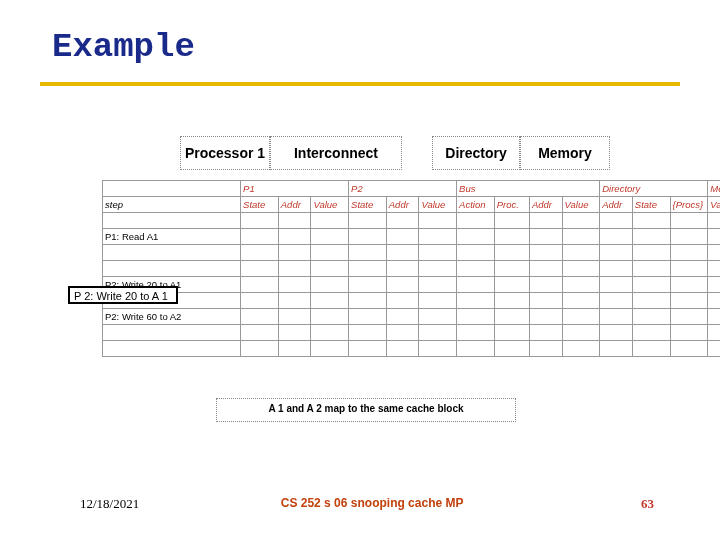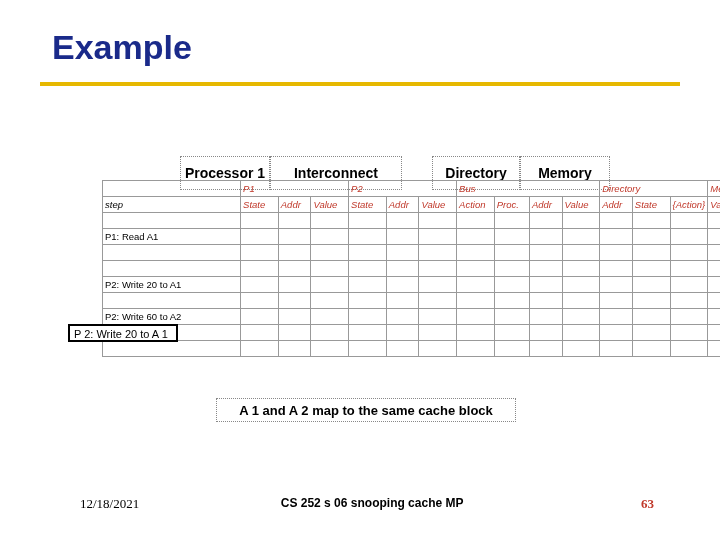--- a/index.html
+++ b/index.html
@@ -13,33 +13,33 @@
     position: relative;
     overflow: hidden;
   }
   .title {
     position: absolute;
     top: 28px;
     left: 52px;
     font-size: 34px;
     font-weight: bold;
     color: #1a2a8a;
-    font-family: Liberation Sans, sans-serif;
+    font-family: Liberation Mono, monospace;
   }
   .rule {
     position: absolute;
     top: 82px;
     left: 40px;
     width: 640px;
     height: 4px;
     background: #e6b800;
   }
   .sections {
     position: absolute;
-    top: 156px;
+    top: 136px;
     left: 180px;
     width: 528px;
     height: 34px;
     display: flex;
     font-size: 14px;
     font-weight: bold;
     color: #000;
   }
   .sections div {
     border: 1px dotted #888;
@@ -93,50 +93,49 @@
   .red-u { color: #c21; text-decoration: underline; }
   .red-strike { color: #c21; text-decoration: line-through; }
 
   .hilite {
     position: absolute;
     border: 2px solid #000;
     background: #fff;
     font-size: 11px;
     padding: 2px 4px;
     white-space: nowrap;
-    margin-top: 38px;
   }
   .hilite-step { top: 286px; left: 68px; width: 110px; height: 18px; }
 
   .caption {
     position: absolute;
     top: 398px;
     left: 216px;
     width: 300px;
     height: 24px;
     border: 1px dotted #888;
     text-align: center;
-    font-size: 13px;
+    font-size: 10px;
     font-weight: bold;
     padding-top: 4px;
   }
   .footer {
     position: absolute;
     bottom: 28px;
     left: 0;
     width: 720px;
     display: flex;
     justify-content: space-between;
     font-size: 13px;
     font-family: "Times New Roman", serif;
     padding: 0 66px 0 80px;
     gap: 24px;
   }
   .footer .date { color: #000; font-style: normal; }
-  .footer .course { color: #000000; font-weight: bold; font-family: Arial; font-size: 12px; }
+  .footer .course { color: #c2410c; font-weight: bold; font-family: Arial; font-size: 12px; }
   .footer .page { color: #c0392b; font-weight: bold; margin-left: 36px; }
 </style>
 </head>
 <body>
 
 <div class="title">Example</div>
 <div class="rule"></div>
 
 <div class="sections">
   <div class="sec-p1">Processor 1</div>
@@ -181,21 +180,21 @@
           <th>Value</th>
   <th>State</th>
           <th>Addr</th>
           <th>Value</th>
   <th>Action</th>
           <th>Proc.</th>
           <th>Addr</th>
           <th>Value</th>
   <th>Addr</th>
           <th>State</th>
-          <th>{Action}</th>
+          <th>{Procs}</th>
   <th>Value</th>
 </tr>
 </tbody>
       <tbody id="trace-body">
         <tr>
           <td></td>
           <td></td>
           <td></td>
           <td></td>
           <td></td>

